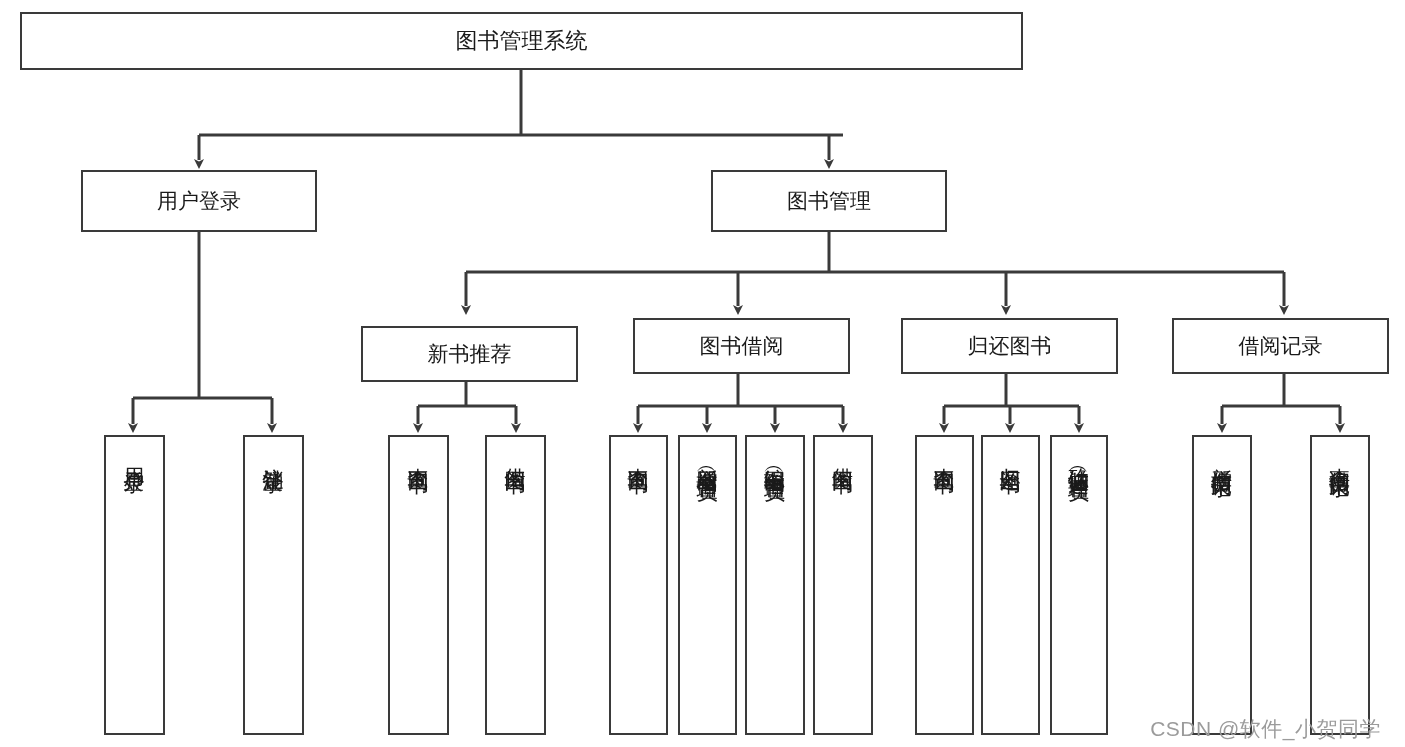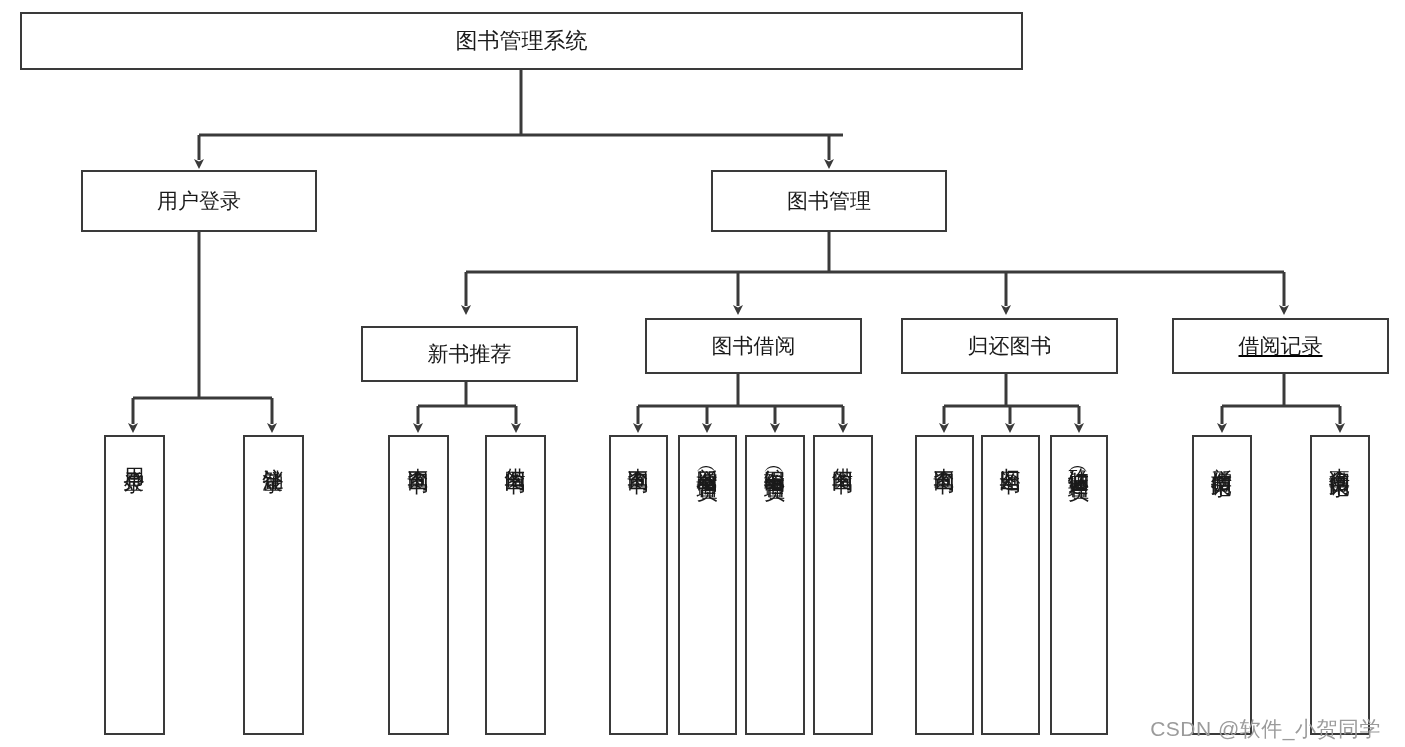--- a/index.html
+++ b/index.html
@@ -132,27 +132,27 @@
   <div class="node h" style="left:81px; top:170px; width:236px; height:62px;">
     <span class="lbl">用户登录</span>
   </div>
   <div class="node h" style="left:711px; top:170px; width:236px; height:62px;">
     <span class="lbl">图书管理</span>
   </div>
 
   <div class="node h" style="left:361px; top:318px; width:217px; height:56px;margin-top:8px;">
     <span class="lbl">新书推荐</span>
   </div>
-  <div class="node h" style="left:633px; top:318px; width:217px; height:56px;margin-left:12px;">
+  <div class="node h" style="left:633px; top:318px; width:217px; height:56px;">
     <span class="lbl">图书借阅</span>
   </div>
   <div class="node h" style="left:901px; top:318px; width:217px; height:56px;">
     <span class="lbl">归还图书</span>
   </div>
-  <div class="node h" style="left:1172px; top:318px; width:217px; height:56px;text-decoration:underline;">
+  <div class="node h" style="left:1172px; top:318px; width:217px; height:56px;">
     <span class="lbl">借阅记录</span>
   </div>
 
   <div class="node v" style="left:104px; top:435px; width:61px; height:300px;">
     <span class="lbl">用户登录</span>
   </div>
   <div class="node v" style="left:243px; top:435px; width:61px; height:300px;">
     <span class="lbl">注销登录</span>
   </div>
   <div class="node v" style="left:388px; top:435px; width:61px; height:300px;">

